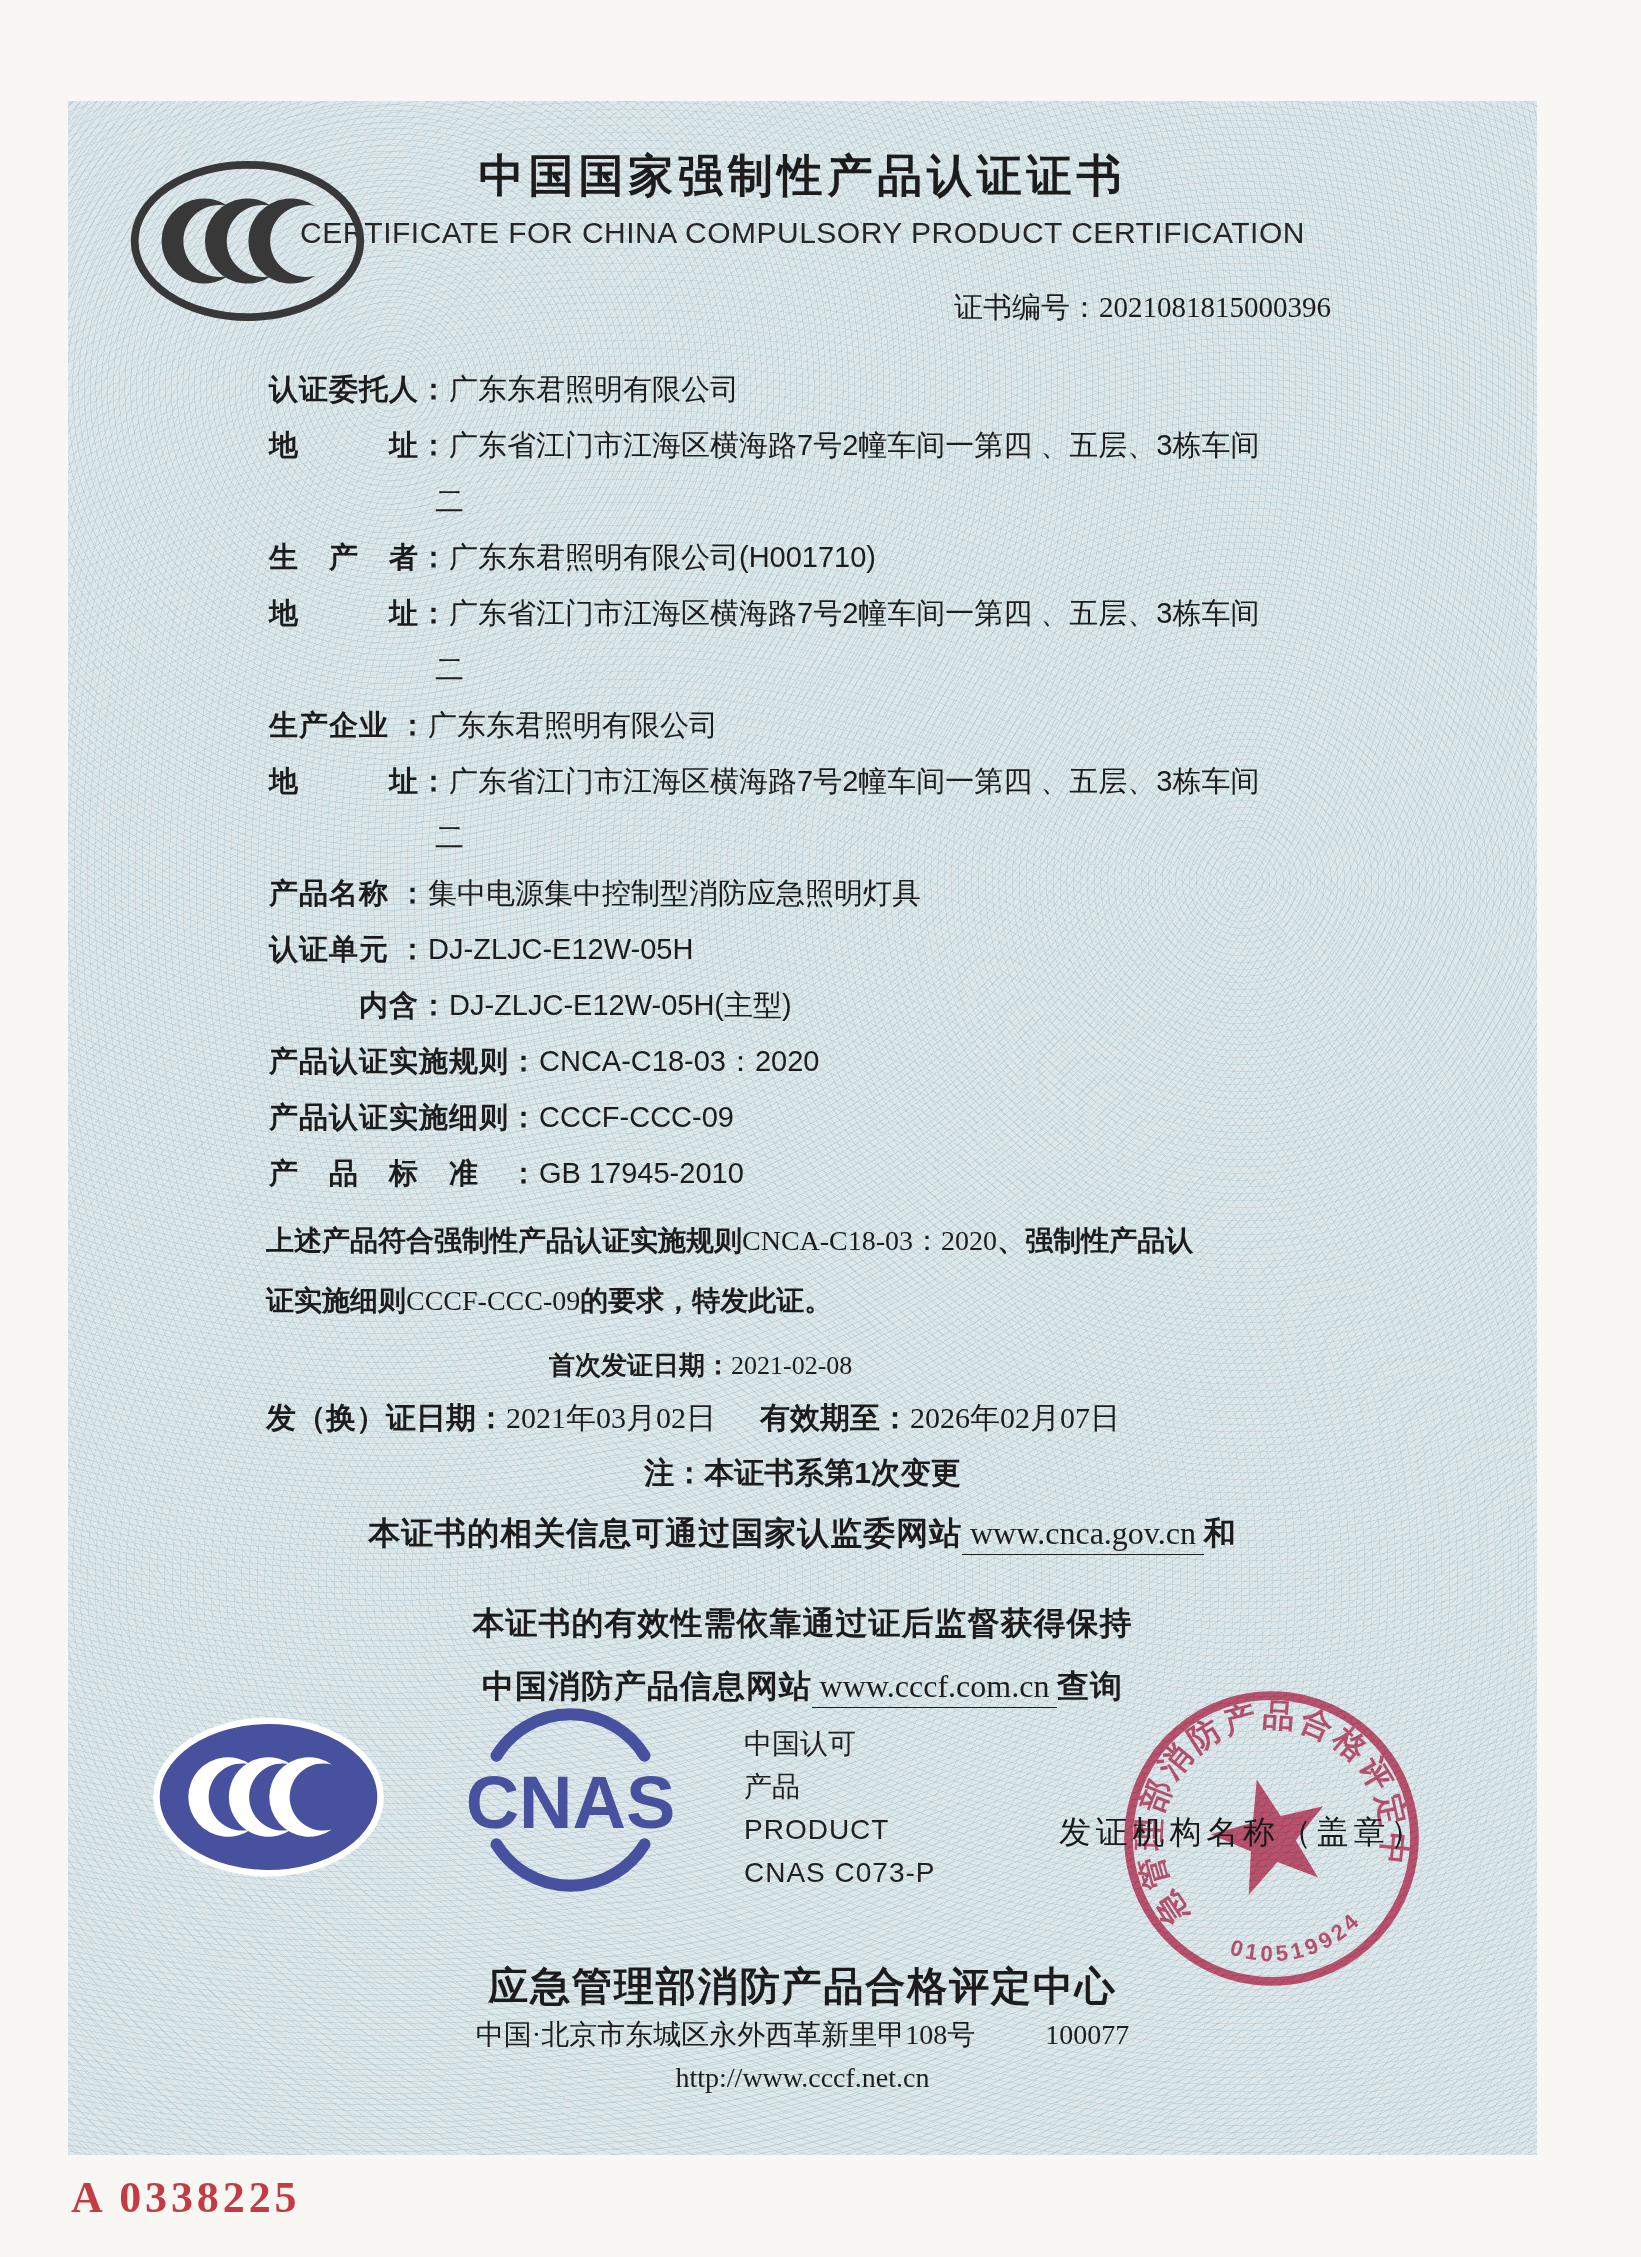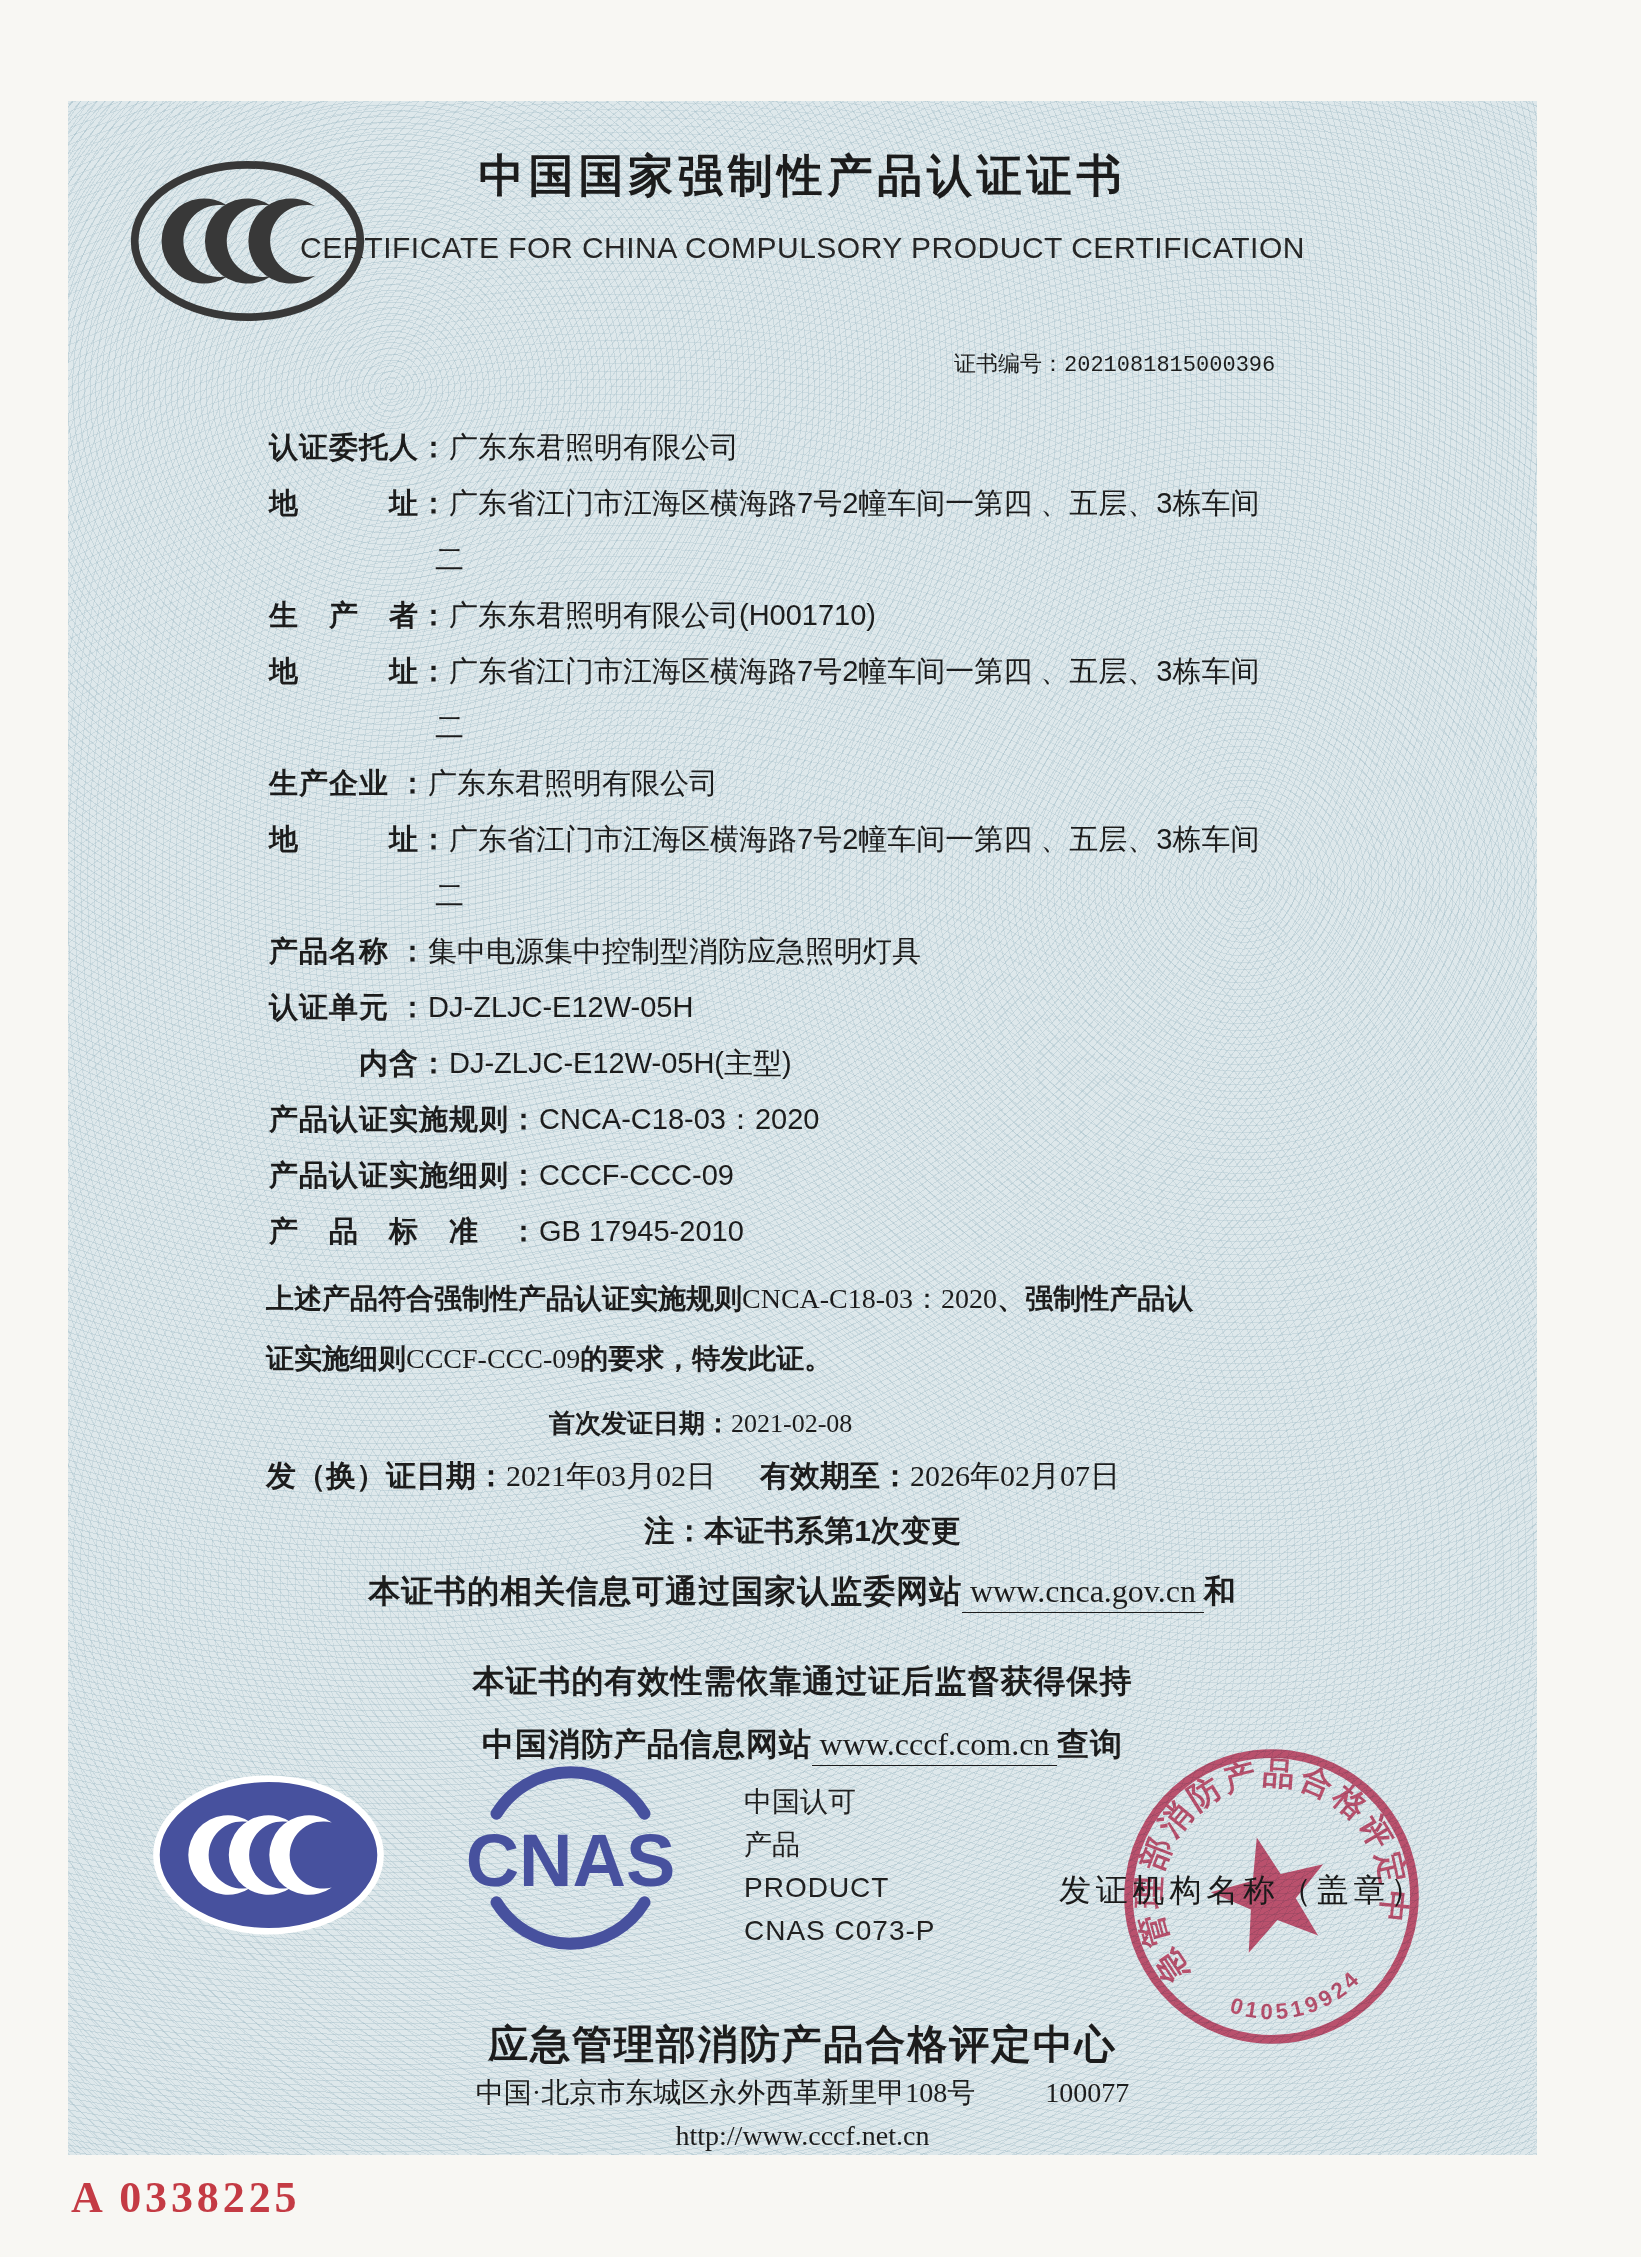--- a/index.html
+++ b/index.html
@@ -12,22 +12,22 @@
   .cert{
     position:absolute;left:68px;top:101px;width:1469px;height:2054px;
     background-color:#dee8eb;
     background-image:
       repeating-radial-gradient(circle at 22% 14%, rgba(255,255,255,0) 0 4.8px, rgba(150,180,192,.33) 4.8px 5.8px),
       repeating-radial-gradient(circle at 80% 38%, rgba(255,255,255,0) 0 5.8px, rgba(150,180,192,.28) 5.8px 6.8px),
       repeating-radial-gradient(circle at 38% 72%, rgba(255,255,255,0) 0 6.8px, rgba(150,180,192,.25) 6.8px 7.7px);
   }
   .toplogo{position:absolute;left:58px;top:58px;}
   .title{margin:3px;padding-top:42px;text-align:center;font-size:45px;font-weight:700;letter-spacing:4.8px;}
-  .subtitle{margin-top:25px;text-align:center;font-size:30px;letter-spacing:0.5px;color:#262626;white-space:nowrap;}
-  .certno{margin-top:80px;padding-left:886px;font-family:Liberation Mono, monospace;font-size:22px;line-height:41px;white-space:nowrap;}
+  .subtitle{margin-top:10px;text-align:center;font-size:30px;letter-spacing:0.5px;color:#262626;white-space:nowrap;}
+  .certno{margin-top:37px;padding-left:886px;font-family:Liberation Serif, serif;font-size:29px;line-height:41px;white-space:nowrap;}
   .fieldrows{margin-top:33px;padding-left:201px;}
   .row{height:56px;line-height:56px;white-space:nowrap;font-size:29px;}
   .row .lbl{font-weight:700;letter-spacing:1px;}
   .row .val{font-family:Liberation Sans, sans-serif;}
   .row.wrap{padding-left:166px;}
   .statement{margin-top:9.7px;padding:0 159px 0 198px;font-size:28px;line-height:60px;font-weight:700;}
   .statement .code{font-family:"Liberation Serif",serif;font-weight:400;}
   .dline1{margin-top:9.7px;padding-left:481px;font-size:26px;line-height:50px;white-space:nowrap;}
   .dline2{padding-left:198px;font-size:30px;line-height:54px;white-space:nowrap;}
   .dlbl{font-weight:700;}

